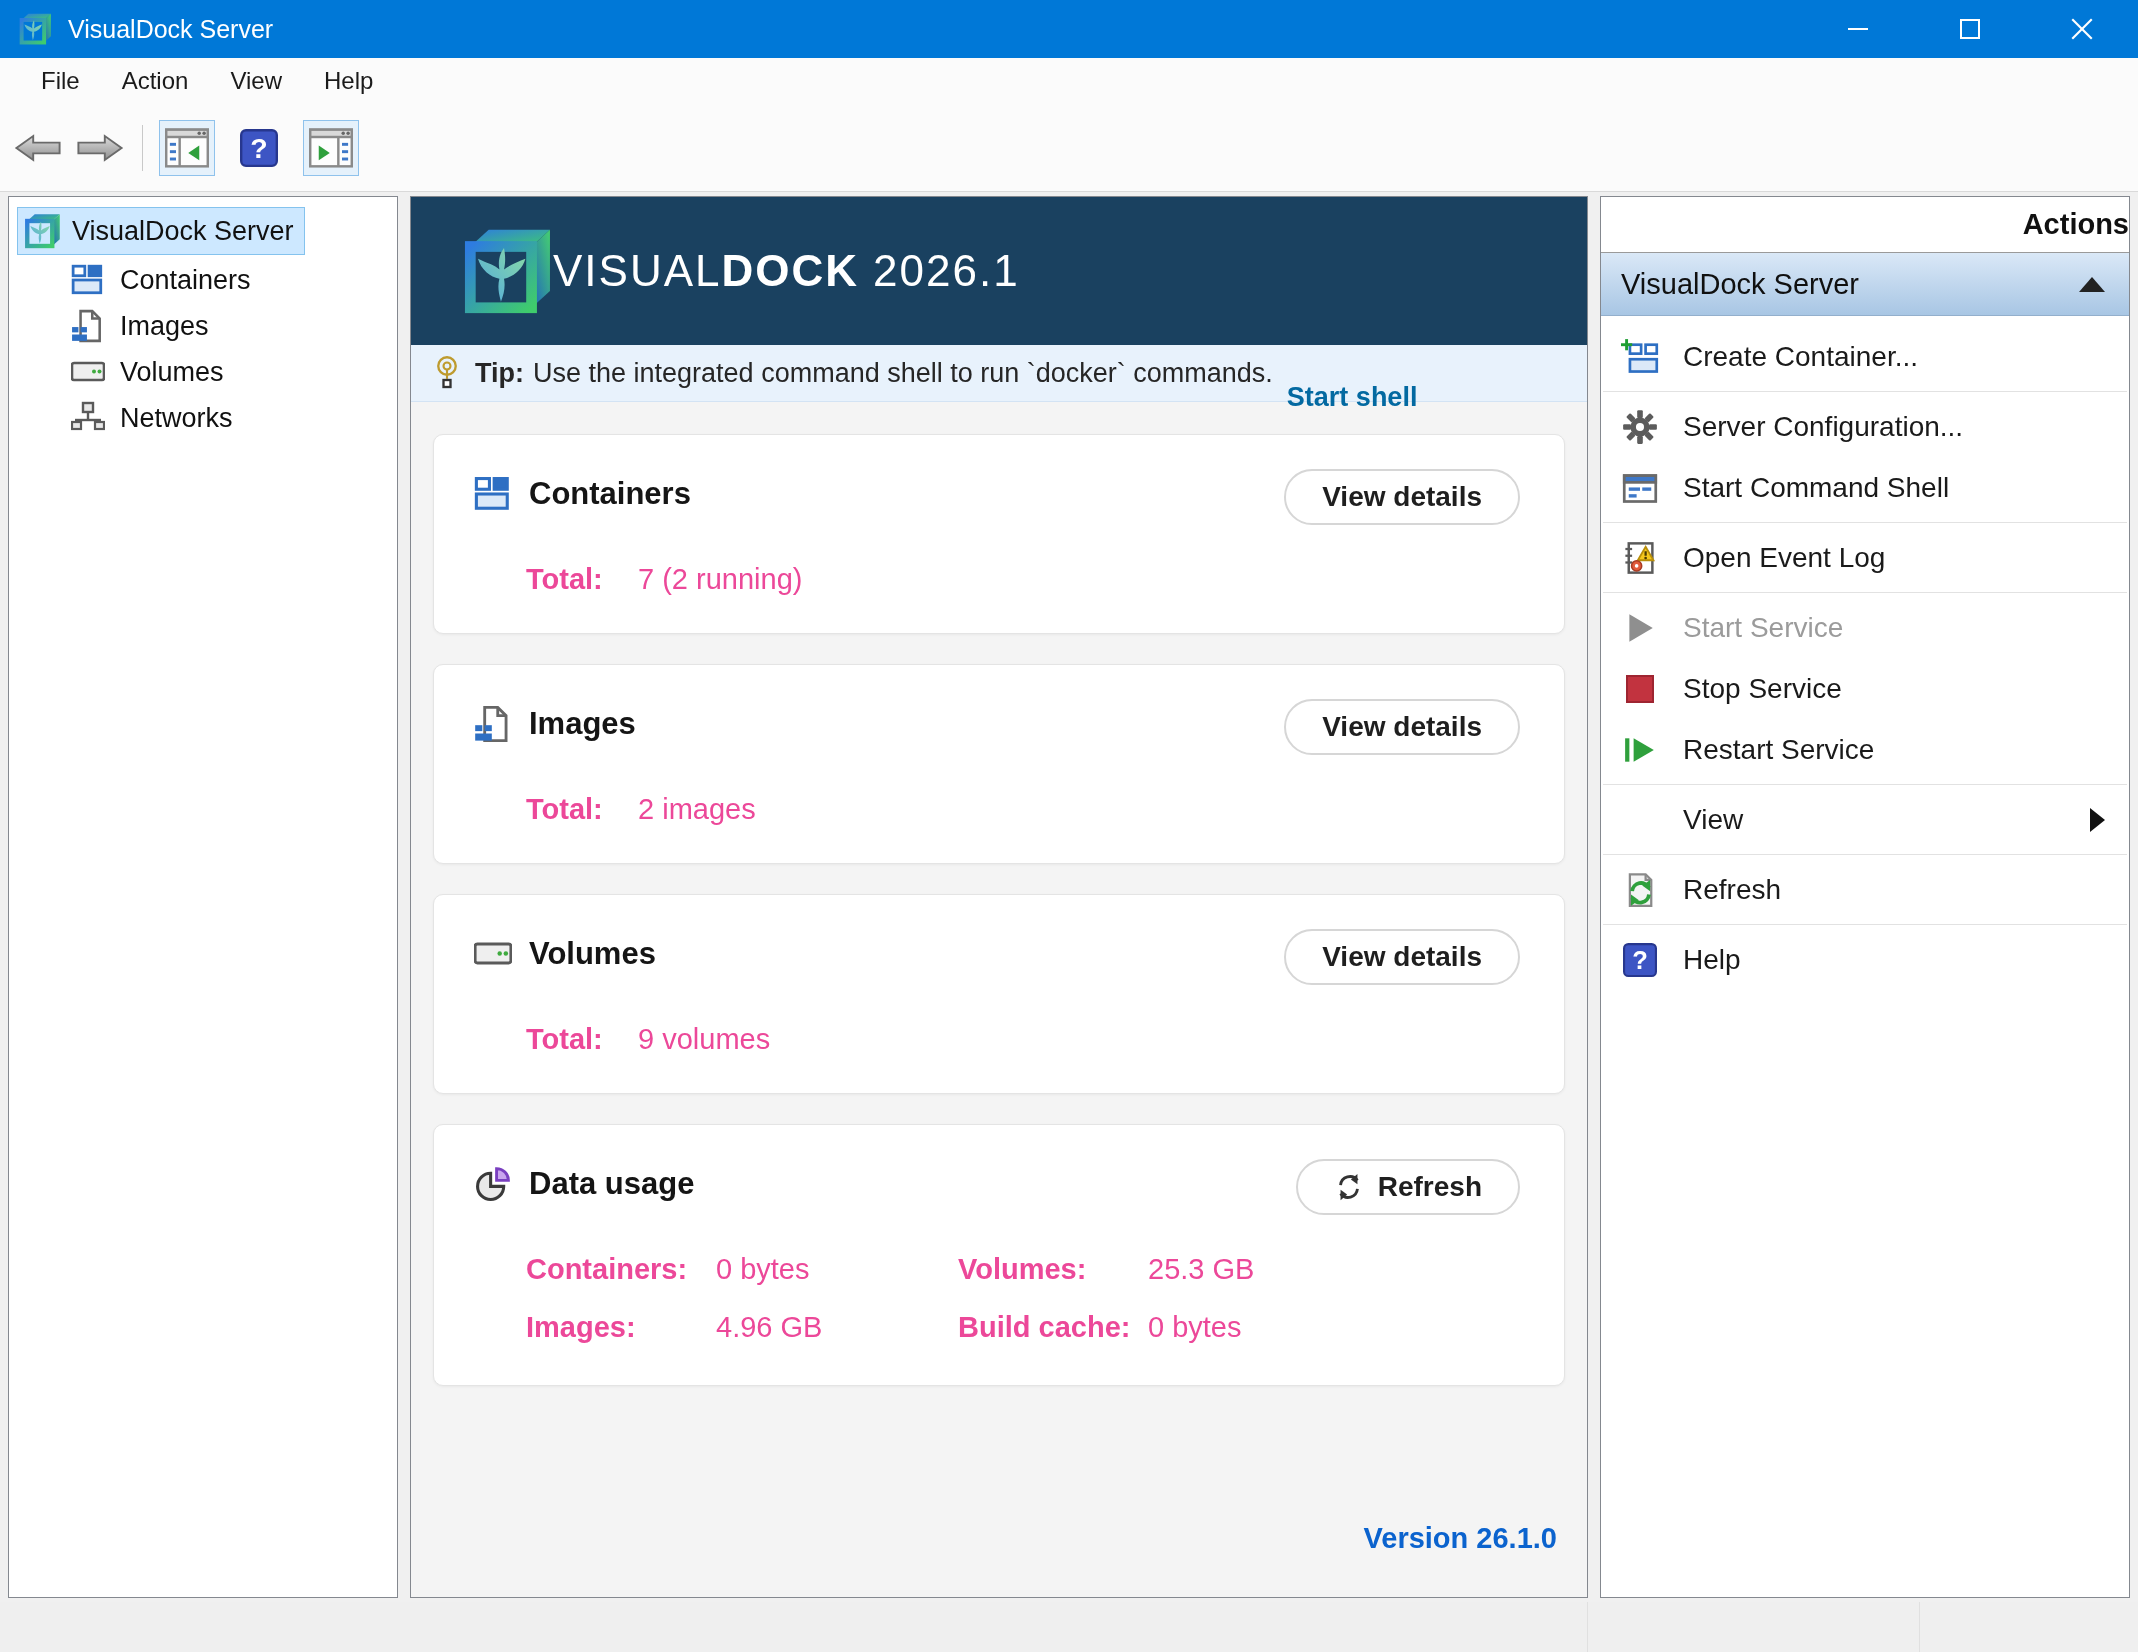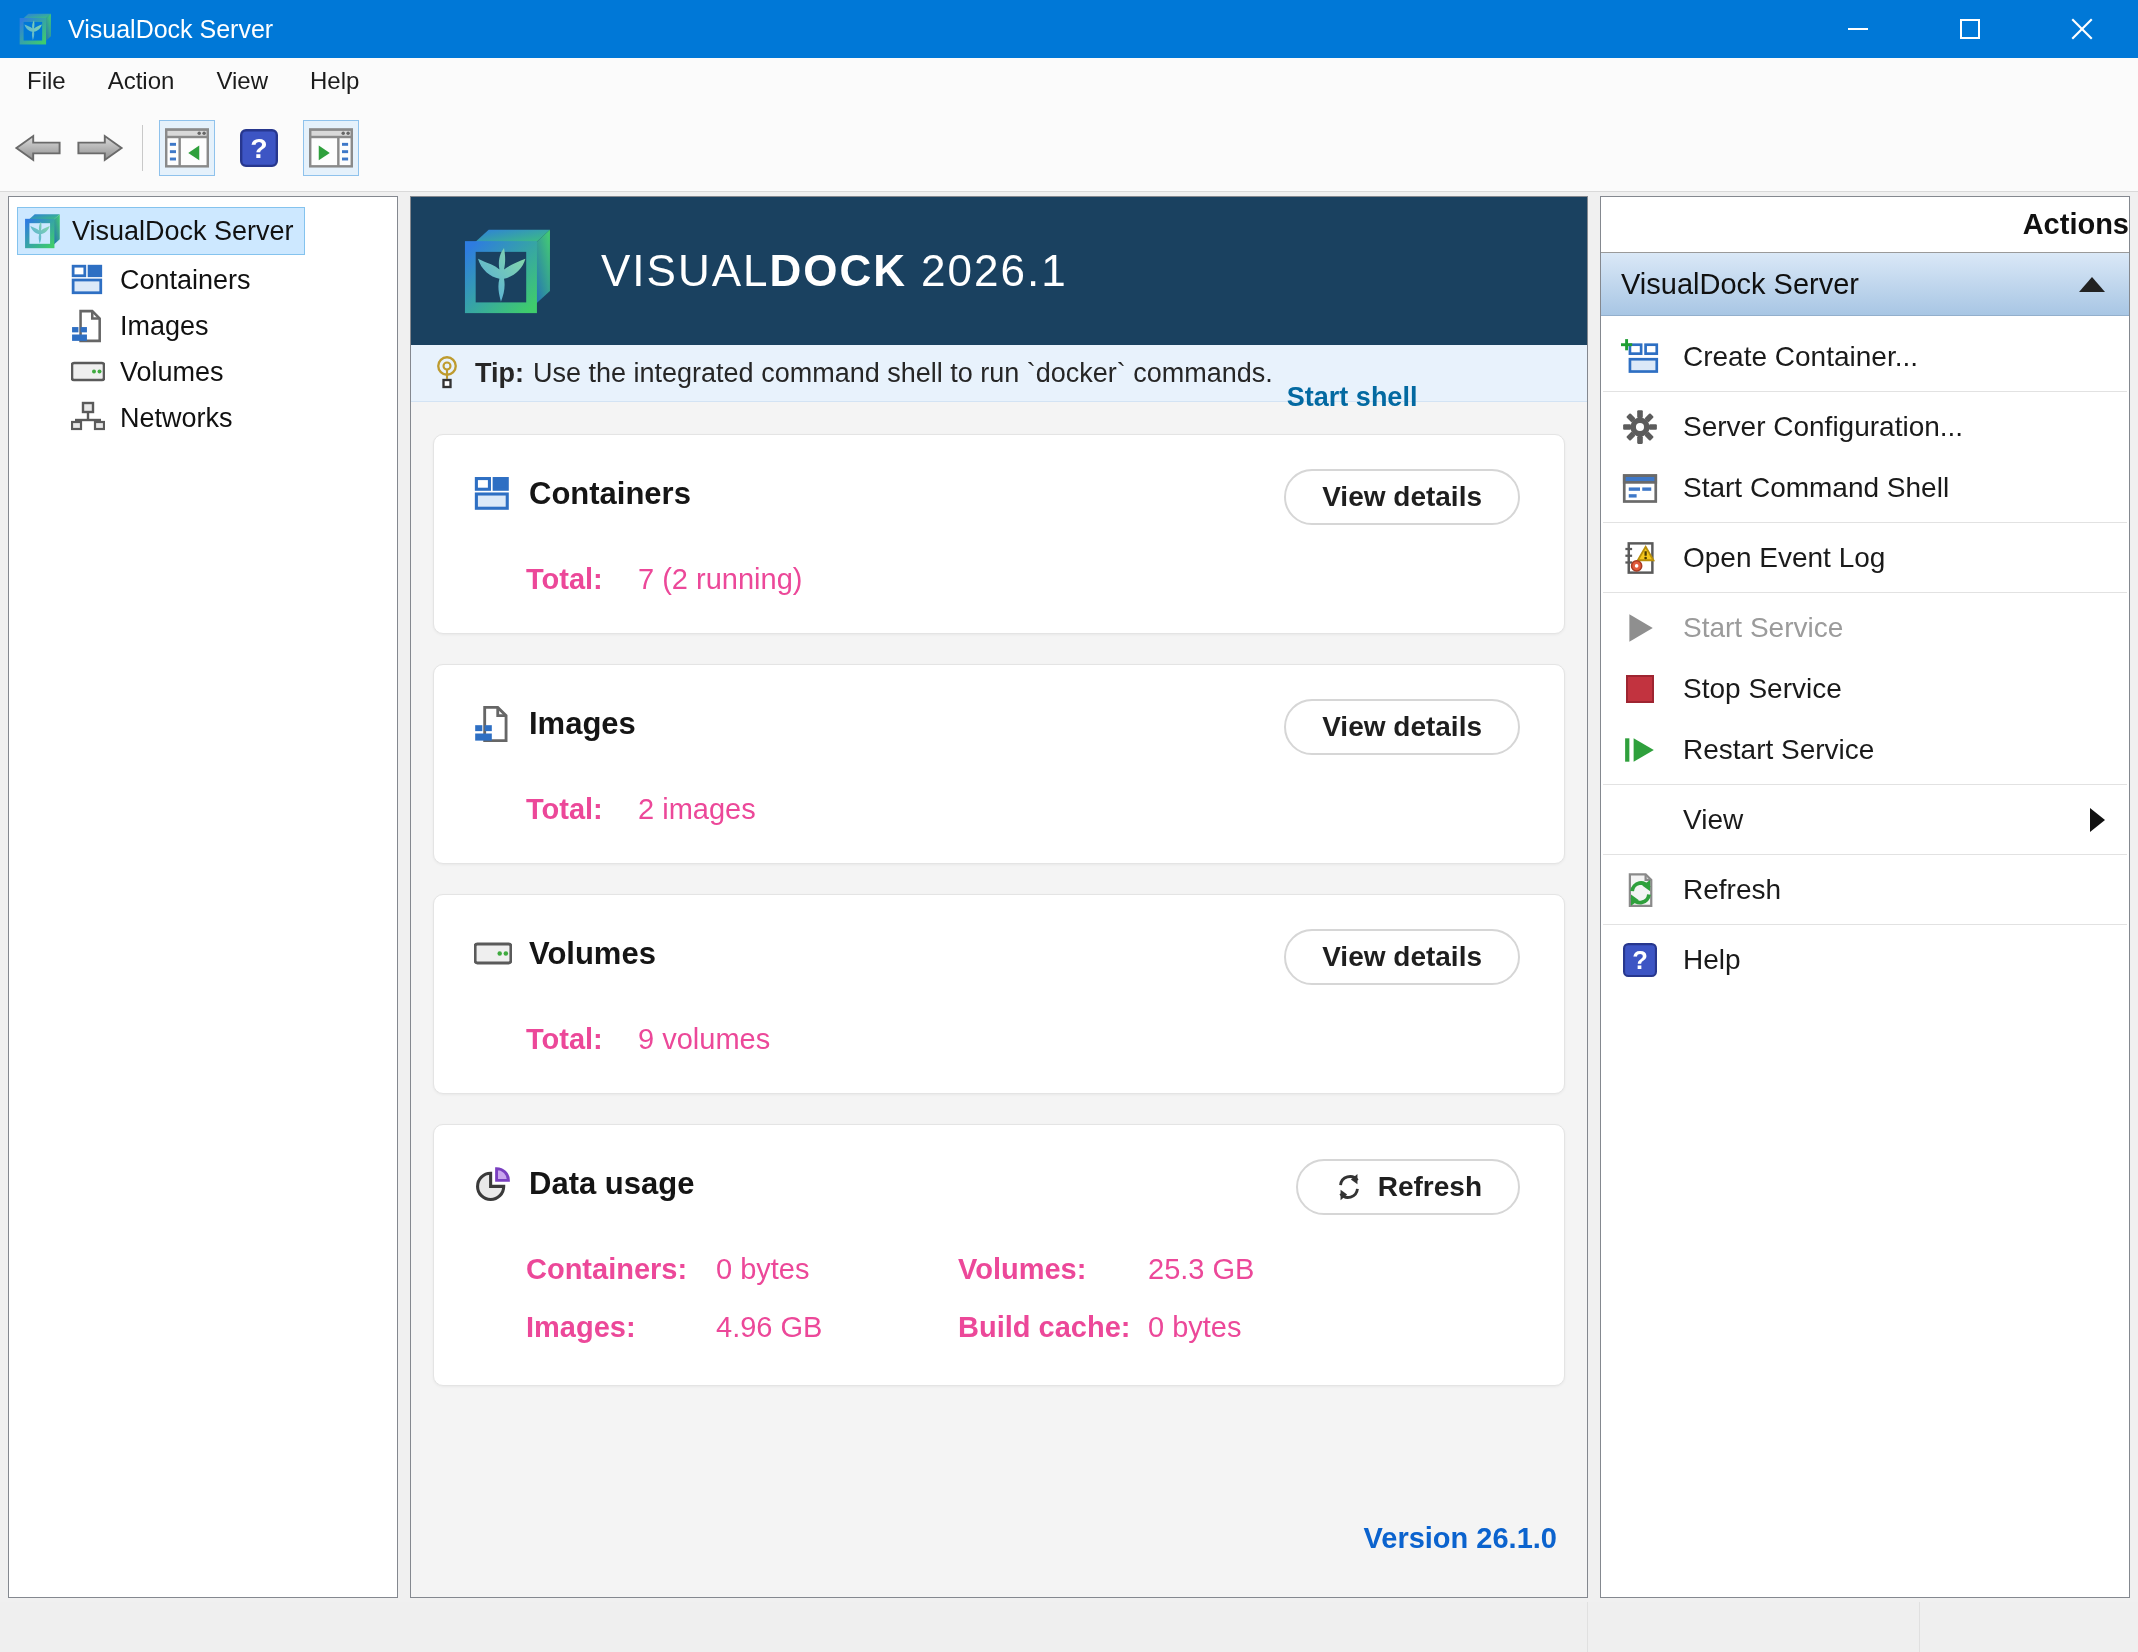--- a/index.html
+++ b/index.html
@@ -7,21 +7,21 @@
   .app{position:relative;width:2138px;height:1652px;background:#F0F0F0;overflow:hidden;}
 
   
   .titlebar{position:absolute;left:0;top:0;width:2138px;height:58px;background:#0078D7;display:flex;align-items:center;}
   .titlebar .applogo{width:36px;height:36px;margin-left:16px;}
   .titlebar .title{color:#fff;font-size:25px;margin-left:16px;}
   .wincontrols{margin-left:auto;display:flex;height:100%;}
   .winbtn{width:112px;height:58px;display:flex;align-items:center;justify-content:center;}
 
   
-  .menubar{position:absolute;left:0;top:58px;width:2138px;height:46px;background:#FBFBFB;display:flex;align-items:center;padding-left:6px;}
+  .menubar{position:absolute;left:0;top:58px;width:2138px;height:46px;background:#FBFBFB;display:flex;align-items:center;padding-left:20px;}
   .menu-item{padding:0 21px;font-size:24px;color:#1b1b1b;}
 
   
   .toolbar{position:absolute;left:0;top:104px;width:2138px;height:88px;background:#FBFBFB;border-bottom:1px solid #D9D9D9;display:flex;align-items:center;}
   .nav-arrow{width:48px;height:34px;margin-left:14px;display:flex;align-items:center;}
   .tb-sep{width:1px;height:46px;background:#C9C9C9;margin:0 16px 0 18px;}
   .tb-btn{width:56px;height:56px;display:flex;align-items:center;justify-content:center;margin-right:16px;border:1px solid transparent;}
   .tb-btn.active{background:#E5F1FB;border:1px solid #8FC2EC;}
 
   
@@ -36,21 +36,21 @@
   .tree-root-sel{display:inline-flex;align-items:center;margin-left:8px;background:#CDE8FF;border:1px solid #84C3EE;padding:3px 10px 3px 3px;}
   .tree-root-sel .t-icon{width:40px;height:40px;}
   .tree-root-sel .t-label{font-size:27px;color:#111;margin-left:11px;}
   .tree-item{height:46px;display:flex;align-items:center;padding-left:62px;}
   .tree-item .t-icon{width:34px;height:34px;display:flex;align-items:center;}
   .tree-item .t-label{font-size:27px;color:#111;margin-left:15px;}
 
   
   .brand-header{height:148px;background:#1A4160;display:flex;align-items:center;padding-left:44px;}
   .brand-logo{width:98px;height:98px;}
-  .brand-text{color:#fff;font-size:44px;letter-spacing:2px;margin-left:48px;}
+  .brand-text{color:#fff;font-size:44px;letter-spacing:2px;}
   .brand-text .light{font-weight:300;}
   .brand-text .bold{font-weight:700;}
   .brand-text .ver{font-weight:300;margin-left:14px;}
 
   .tipbar{height:57px;background:#E8F2FC;border-bottom:1px solid #D3E3F4;display:flex;align-items:center;padding-left:22px;font-size:27px;color:#262626;}
   .tipbar .bulb{width:28px;height:40px;}
   .tip-label{font-weight:700;margin-left:14px;}
   .tip-text{margin-left:9px;}
   .tip-link{color:#0369a1;font-weight:700;margin-left:14px;margin-top:48px;}
 

